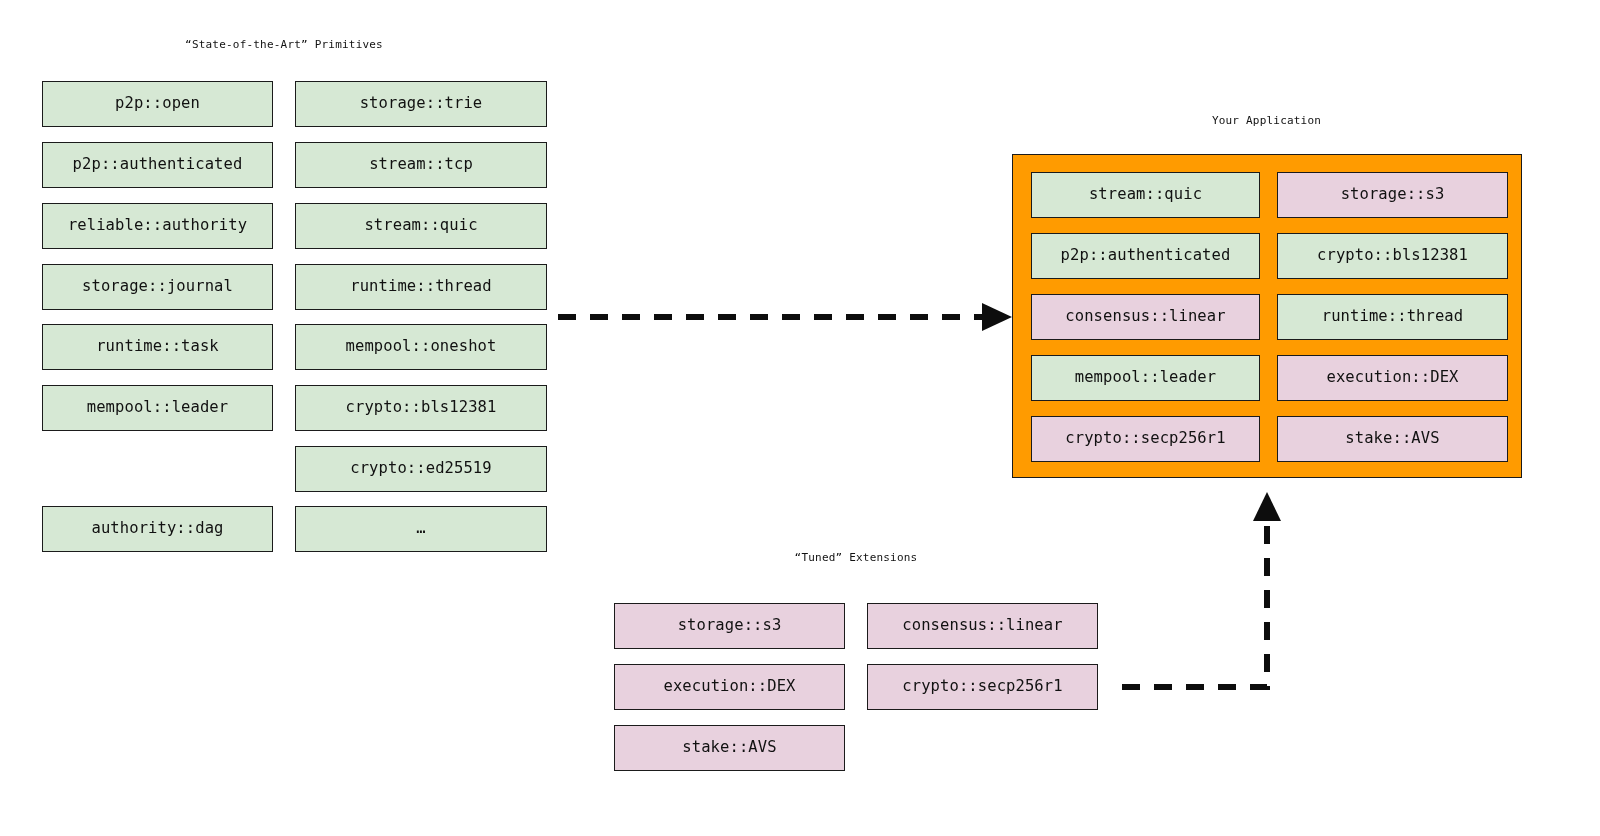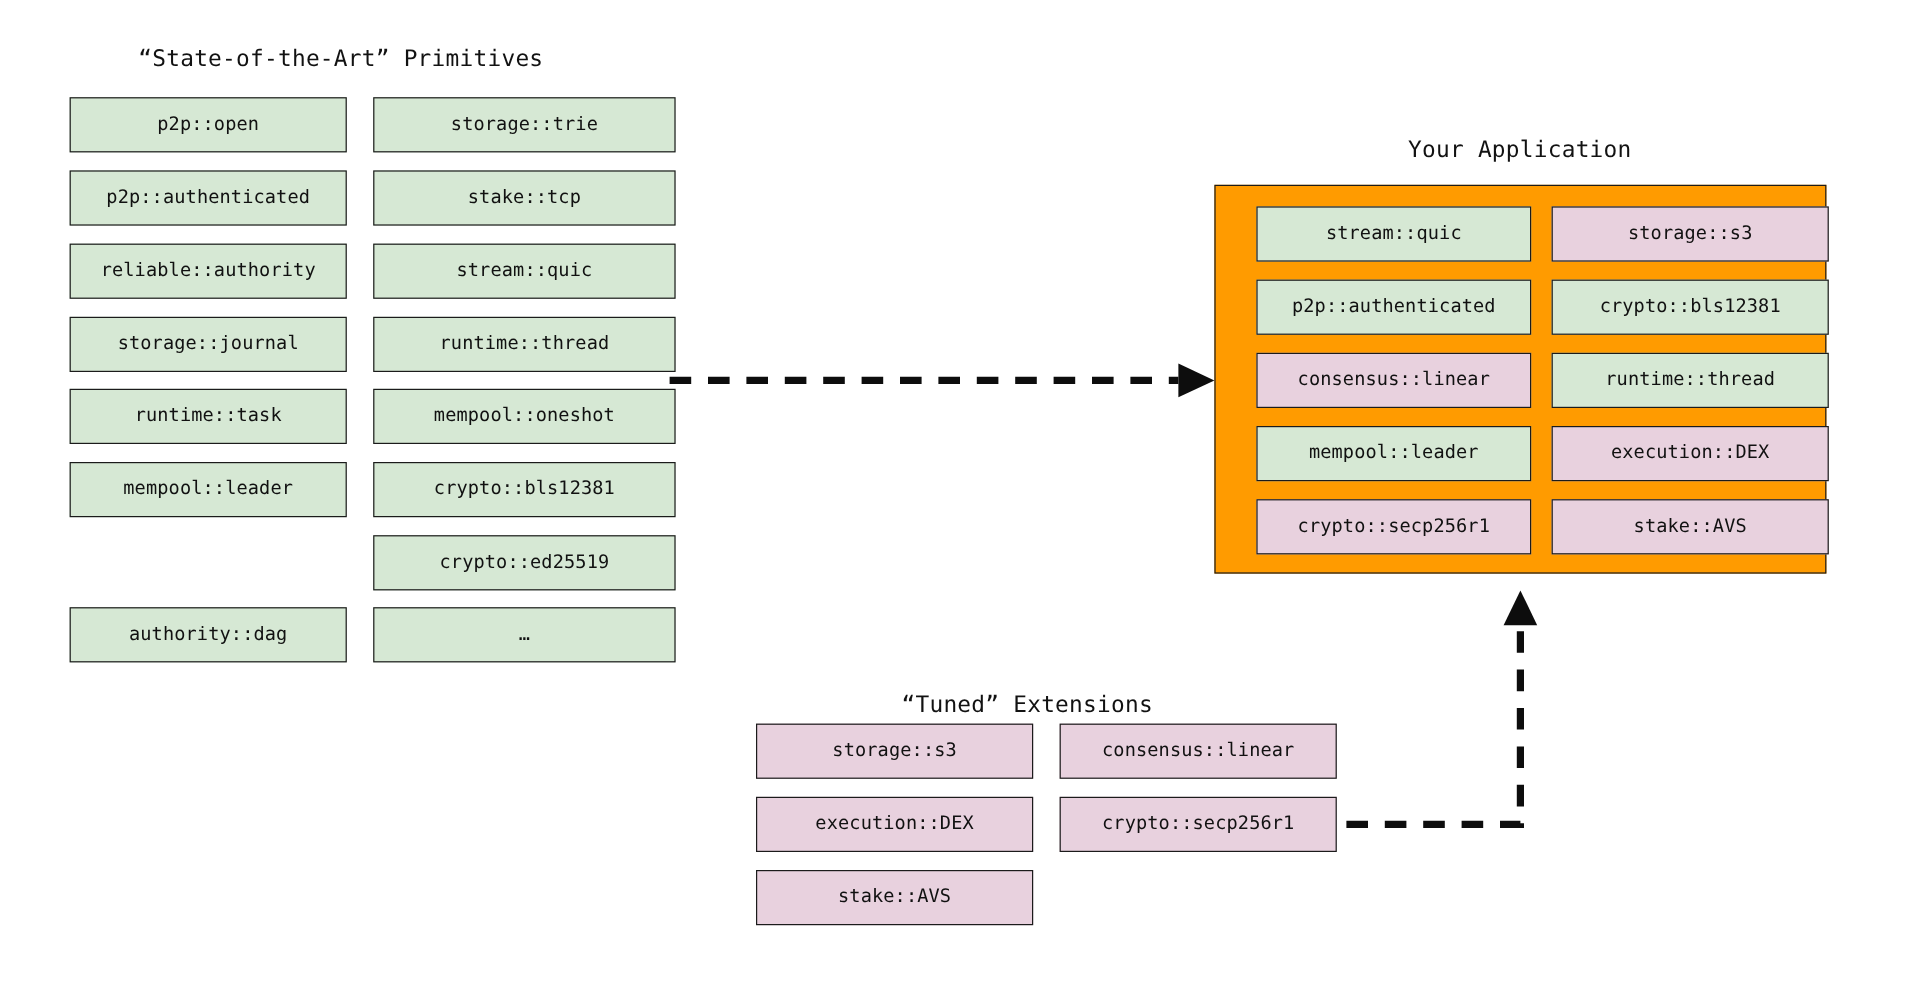--- a/index.html
+++ b/index.html
@@ -17,57 +17,56 @@
   }
 
   .canvas {
     position: absolute;
     inset: 0;
   }
 
   
   .section-title {
     position: absolute;
-    font-size: 19px;
+    font-size: 11px;
     letter-spacing: 0.2px;
     color: #121212;
     white-space: nowrap;
     text-align: center;
   }
   #title-primitives {
     left: 42px;
     top: 38px;
     width: 484px;
   }
   #title-application {
     left: 1012px;
     top: 114px;
     width: 509px;
   }
   #title-extensions {
     left: 614px;
-    top: 576px;
+    top: 551px;
     width: 484px;
   }
 
   
   .chip {
     position: absolute;
     box-sizing: border-box;
     border: 1.4px solid #1b1b1b;
     display: flex;
     align-items: center;
     justify-content: center;
     font-size: 15.5px;
     line-height: 1;
     letter-spacing: 0.1px;
     color: #111111;
     white-space: nowrap;
     user-select: none;
-    margin-left: 16px;
   }
   .chip.green { background: #d6e8d4; }
   .chip.pink  { background: #e8d1de; }
 
   
   .prim-col-a { left: 42px;  width: 231px; height: 46px; }
   .prim-col-b { left: 295px; width: 252px; height: 46px; }
 
   
   .ext-col-a { left: 614px; width: 231px; height: 46px; }
@@ -121,21 +120,21 @@
 
   <div class="chip green prim-col-a" style="top:81px">p2p::open</div>
   <div class="chip green prim-col-a" style="top:142px">p2p::authenticated</div>
   <div class="chip green prim-col-a" style="top:203px">reliable::authority</div>
   <div class="chip green prim-col-a" style="top:264px">storage::journal</div>
   <div class="chip green prim-col-a" style="top:324px">runtime::task</div>
   <div class="chip green prim-col-a" style="top:385px">mempool::leader</div>
   <div class="chip green prim-col-a" style="top:506px">authority::dag</div>
 
   <div class="chip green prim-col-b" style="top:81px">storage::trie</div>
-  <div class="chip green prim-col-b" style="top:142px">stake::tcp</div>
+  <div class="chip green prim-col-b" style="top:142px">stream::tcp</div>
   <div class="chip green prim-col-b" style="top:203px">stream::quic</div>
   <div class="chip green prim-col-b" style="top:264px">runtime::thread</div>
   <div class="chip green prim-col-b" style="top:324px">mempool::oneshot</div>
   <div class="chip green prim-col-b" style="top:385px">crypto::bls12381</div>
   <div class="chip green prim-col-b" style="top:446px">crypto::ed25519</div>
   <div class="chip green prim-col-b" style="top:506px">…</div>
 
   <div class="chip pink ext-col-a" style="top:603px">storage::s3</div>
   <div class="chip pink ext-col-a" style="top:664px">execution::DEX</div>
   <div class="chip pink ext-col-a" style="top:725px">stake::AVS</div>

